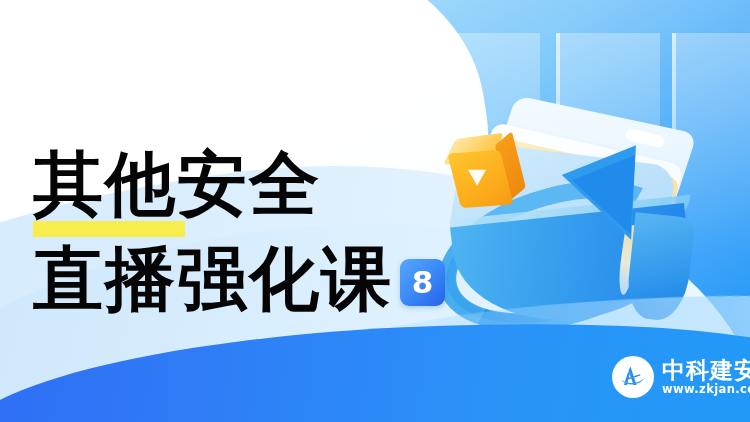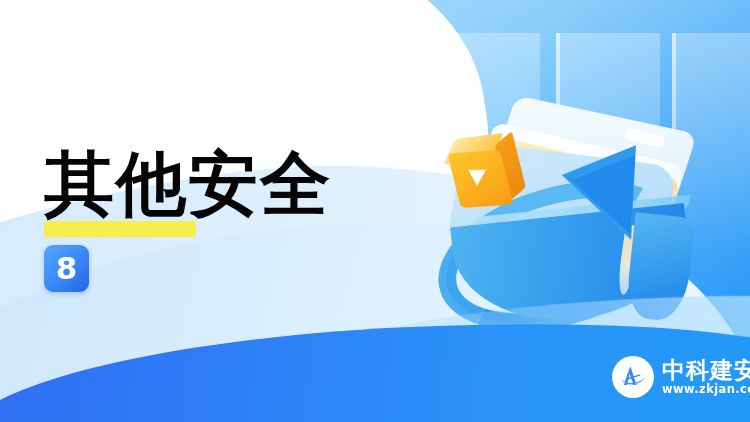--- a/index.html
+++ b/index.html
@@ -96,21 +96,21 @@
   }
   .pill-tail{
     position:absolute;left:40px;top:47px;
     width:0;height:0;
     border-left:7px solid transparent;
     border-right:7px solid transparent;
     border-top:12px solid #3b73f3;
   }
 
   
-  .title-block{position:absolute;left:44px;top:150px;}
+  .title-block{position:absolute;left:33px;top:150px;}
   .hl{
     position:absolute;left:0px;top:71px;
     width:152px;height:16px;
     background:#f7ee4e;
     z-index:1;
   }
   .line{
     position:relative;z-index:2;
     color:#050505;
     font-family:"DejaVu Serif","Liberation Serif",serif;
@@ -349,20 +349,21 @@
   </div>
 
   <div class="band-hi"></div>
   <div class="band"></div>
 
 
   <div class="title-block">
     <div class="hl"></div>
     <div class="line">其他安全</div>
     <div class="line2-row">
+      <div class="line">直播强化课</div>
       <div class="num-badge">
         <span>8</span>
       </div>
     </div>
   </div>
 
   <div class="logo">
     <div class="logo-mark">
       <svg width="34" height="34" viewBox="0 0 34 34" aria-hidden="true">
         <path d="M14.5 6.5 L20.5 25 L17.5 25 L12.5 10.5 Z" fill="#2f8fe8"></path>

